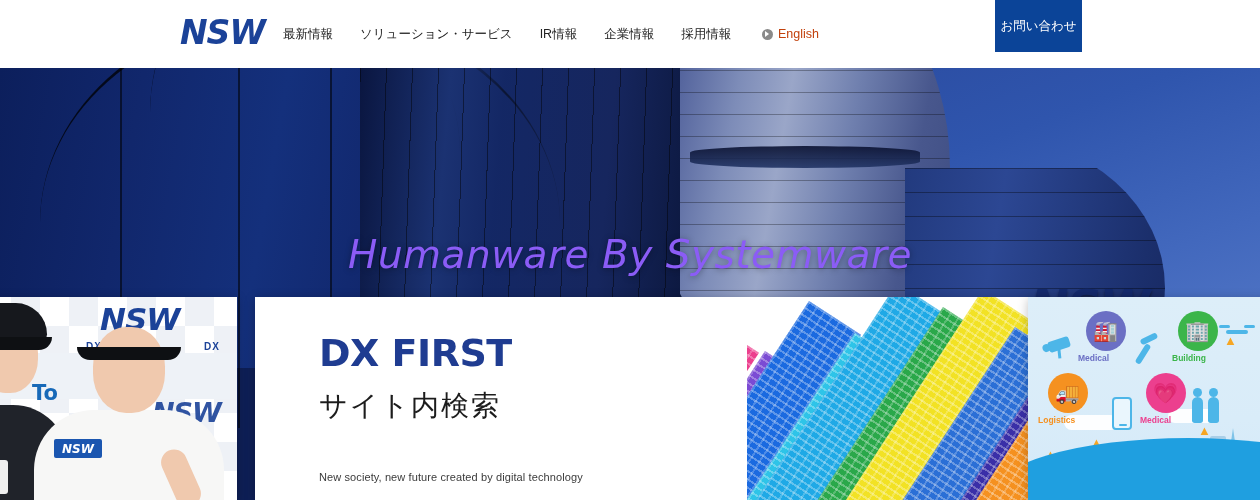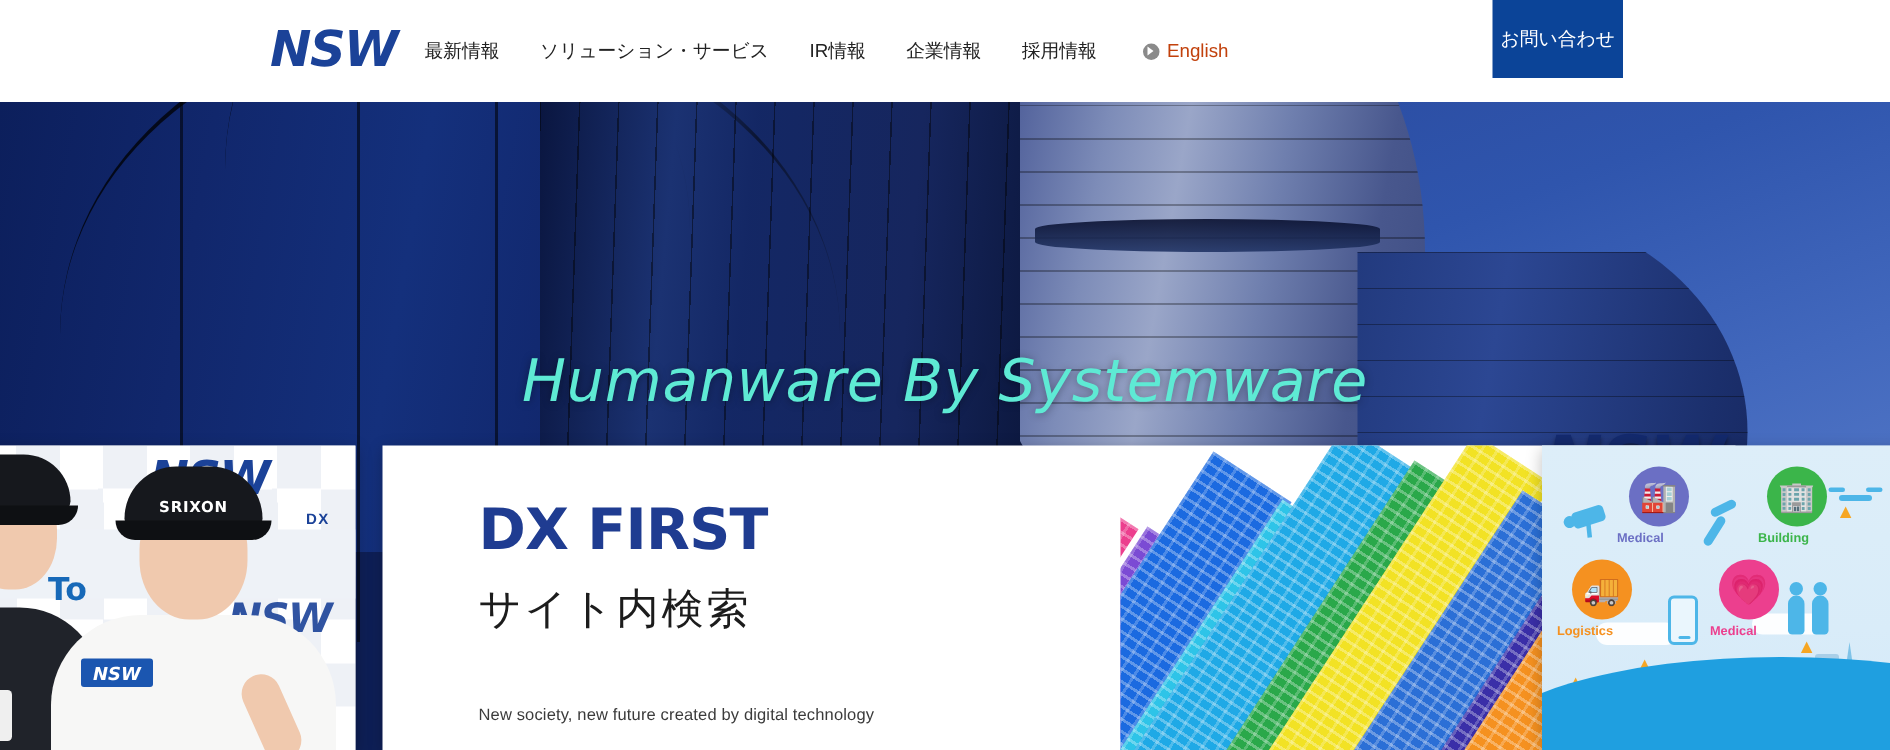--- a/index.html
+++ b/index.html
@@ -129,21 +129,21 @@
   .bldg-nsw{
     position:absolute; left:1030px; top:212px;
     font-size:46px; font-weight:bold; font-style:italic;
     color:#142a6e; letter-spacing:-1px;
     text-shadow:0 2px 3px rgba(0,0,0,.45);
     font-family:"DejaVu Sans","Liberation Sans",sans-serif;
     opacity:.92;
   }
   .hero-tagline{
     position:absolute; left:0; right:0; top:164px; text-align:center;
-    color:#5eead4; font-size:39px; font-style:italic; font-weight:300;
+    color:#8b5cf6; font-size:39px; font-style:italic; font-weight:300;
     letter-spacing:.5px; white-space:nowrap;
     font-family:"DejaVu Sans","Liberation Sans",sans-serif;
     text-shadow:0 1px 6px rgba(0,0,0,.35);
   }
 
   
   .carousel { position:absolute; left:0; top:297px; width:1260px; height:203px; z-index:20; }
   .card { position:absolute; top:0; height:203px; overflow:hidden; background:#fff;
           box-shadow:0 2px 10px rgba(0,0,0,.25); }
 
@@ -397,23 +397,20 @@
           <div>&amp;</div>
           <div>ROPE</div>
         </div>
       </div>
 
       <div class="person p2">
         <div class="body-white"></div>
         <div class="arm"></div>
         <div class="hair"></div>
         <div class="face"></div>
-        <div class="cap">
-          <div class="cap-txt">SRIXON</div>
-        </div>
         <div class="brim"></div>
         <div class="chest-logo">NSW</div>
       </div>
     </div>
 
     <div class="card card-dx">
       <div class="stripes">
           <div class="stripe" style="left: -40px; top: 26px; background-color: rgb(236, 63, 142);"></div>
           <div class="stripe" style="left: 18px; top: 58px; background-color: rgb(123, 75, 212);"></div>
           <div class="stripe" style="left: 62px; top: 8px; background-color: rgb(27, 106, 224);"></div>

